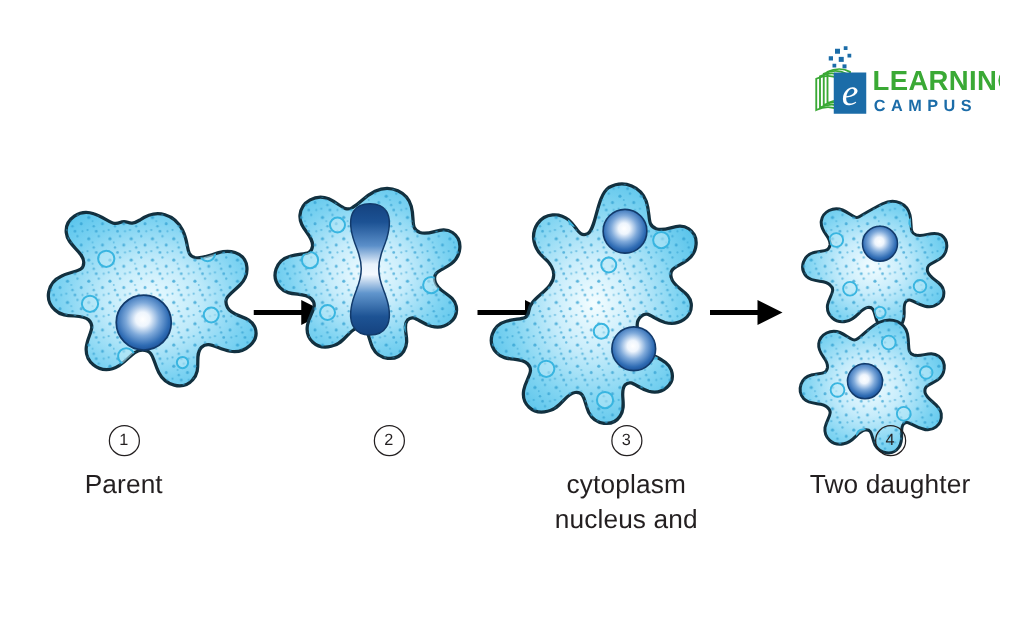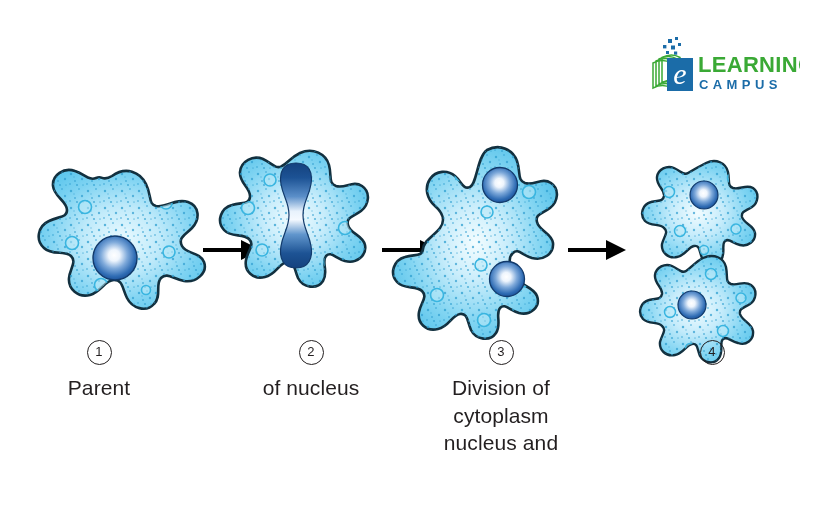--- a/index.html
+++ b/index.html
@@ -360,32 +360,31 @@
     </g>
   </svg>
 
   <div class="caption" id="cap1">
     <span class="num-circle">1</span>
     <span class="cap-line">Parent</span>
   </div>
 
   <div class="caption" id="cap2">
     <span class="num-circle">2</span>
-    <span class="cap-line">of nucleus</span>
   </div>
 
   <div class="caption" id="cap3">
     <span class="num-circle">3</span>
-    <span class="cap-line">Division of</span>
     <span class="cap-line">cytoplasm</span>
     <span class="cap-line">nucleus and</span>
   </div>
 
   <div class="caption" id="cap4">
     <span class="num-circle">4</span>
+    <span class="cap-line">Two daughter</span>
   </div>
 
   <div class="logo">
     <svg viewBox="0 0 150 62">
 
       <g fill="#1b6ca8">
         <rect x="18" y="3" width="4" height="4"></rect>
         <rect x="25" y="1" width="3" height="3"></rect>
         <rect x="13" y="9" width="3.4" height="3.4"></rect>
         <rect x="21" y="9.5" width="4" height="4"></rect>

